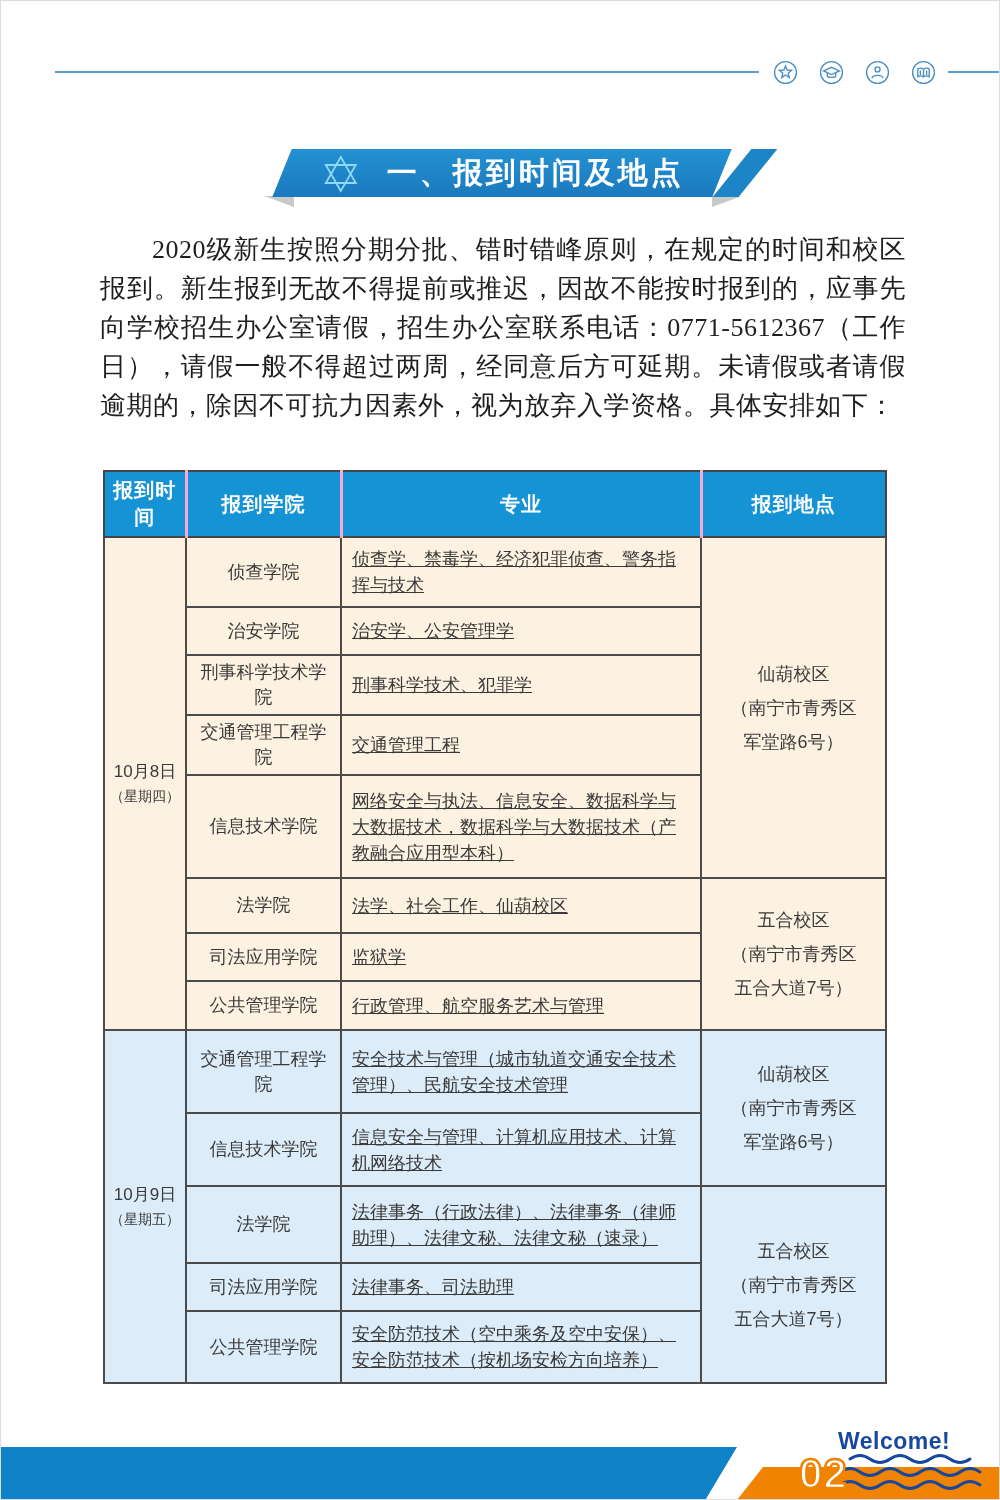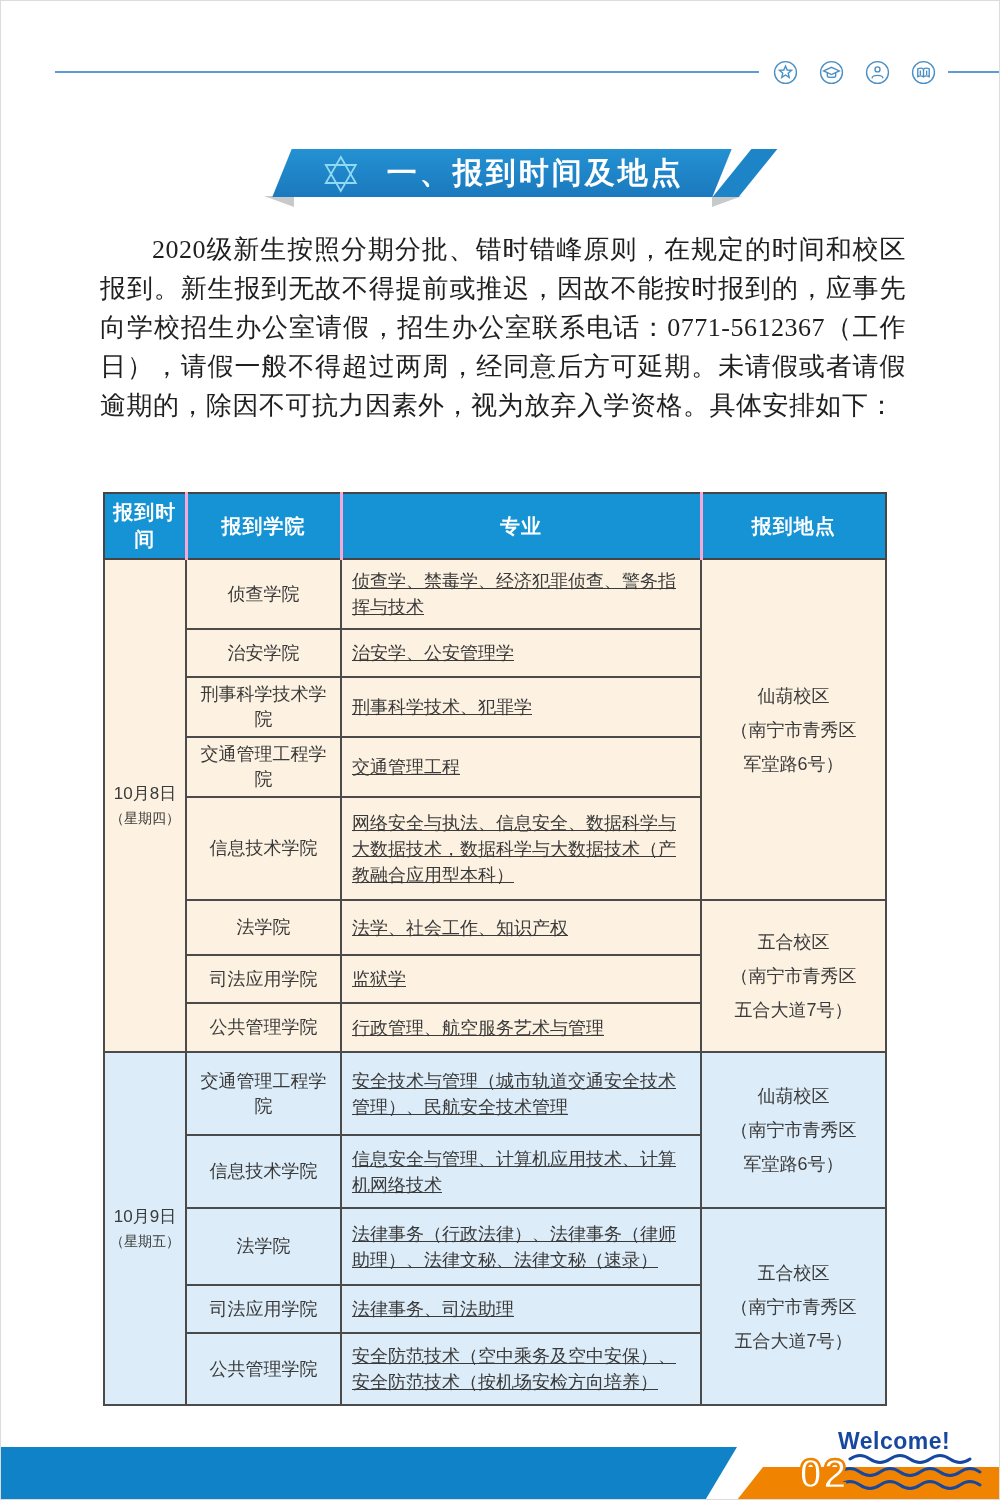--- a/index.html
+++ b/index.html
@@ -30,21 +30,21 @@
     border-top:11px solid #c7c9cb;border-right:30px solid transparent;}
   .hexagram{width:40px;height:40px;display:block;}
 
   
   .intro{position:absolute;left:100px;top:230px;width:806px;margin:0;
     font-family:"Liberation Serif","DejaVu Serif",serif;
     font-size:26px;line-height:39px;color:#1f1f1f;text-align:justify;
     text-indent:2em;letter-spacing:0.5px;}
 
   
-  table.report{position:absolute;left:103px;top:492px;width:782px;border-collapse:collapse;table-layout:fixed;}
+  table.report{position:absolute;left:103px;top:470px;width:782px;border-collapse:collapse;table-layout:fixed;}
   table.report col.c-time{width:82px;}
   table.report col.c-college{width:155px;}
   table.report col.c-major{width:360px;}
   table.report col.c-loc{width:185px;}
   table.report th{
     background:#1593d4;color:#ffffff;font-size:20px;font-weight:bold;
     border-top:2px solid #454545;border-bottom:2px solid #454545;
     padding:4px 2px;letter-spacing:1px;}
   table.report th:first-child{border-left:2px solid #454545;}
   table.report th:last-child{border-right:2px solid #454545;margin-top:40px;}
@@ -160,21 +160,21 @@
     <tr class="h47">
       <td class="college-cell">交通管理工程学院</td>
       <td class="major-cell">交通管理工程</td>
     </tr>
     <tr class="h103">
       <td class="college-cell">信息技术学院</td>
       <td class="major-cell">网络安全与执法、信息安全、数据科学与大数据技术，数据科学与大数据技术（产教融合应用型本科）</td>
     </tr>
     <tr class="h55">
       <td class="college-cell">法学院</td>
-      <td class="major-cell">法学、社会工作、知识产权</td>
+      <td class="major-cell">法学、社会工作、仙葫校区</td>
       <td class="loc-cell" rowspan="3">
         <div>五合校区</div>
         <div>（南宁市青秀区</div>
         <div>五合大道7号）</div>
       </td>
     </tr>
     <tr class="h48">
       <td class="college-cell">司法应用学院</td>
       <td class="major-cell">监狱学</td>
     </tr>

